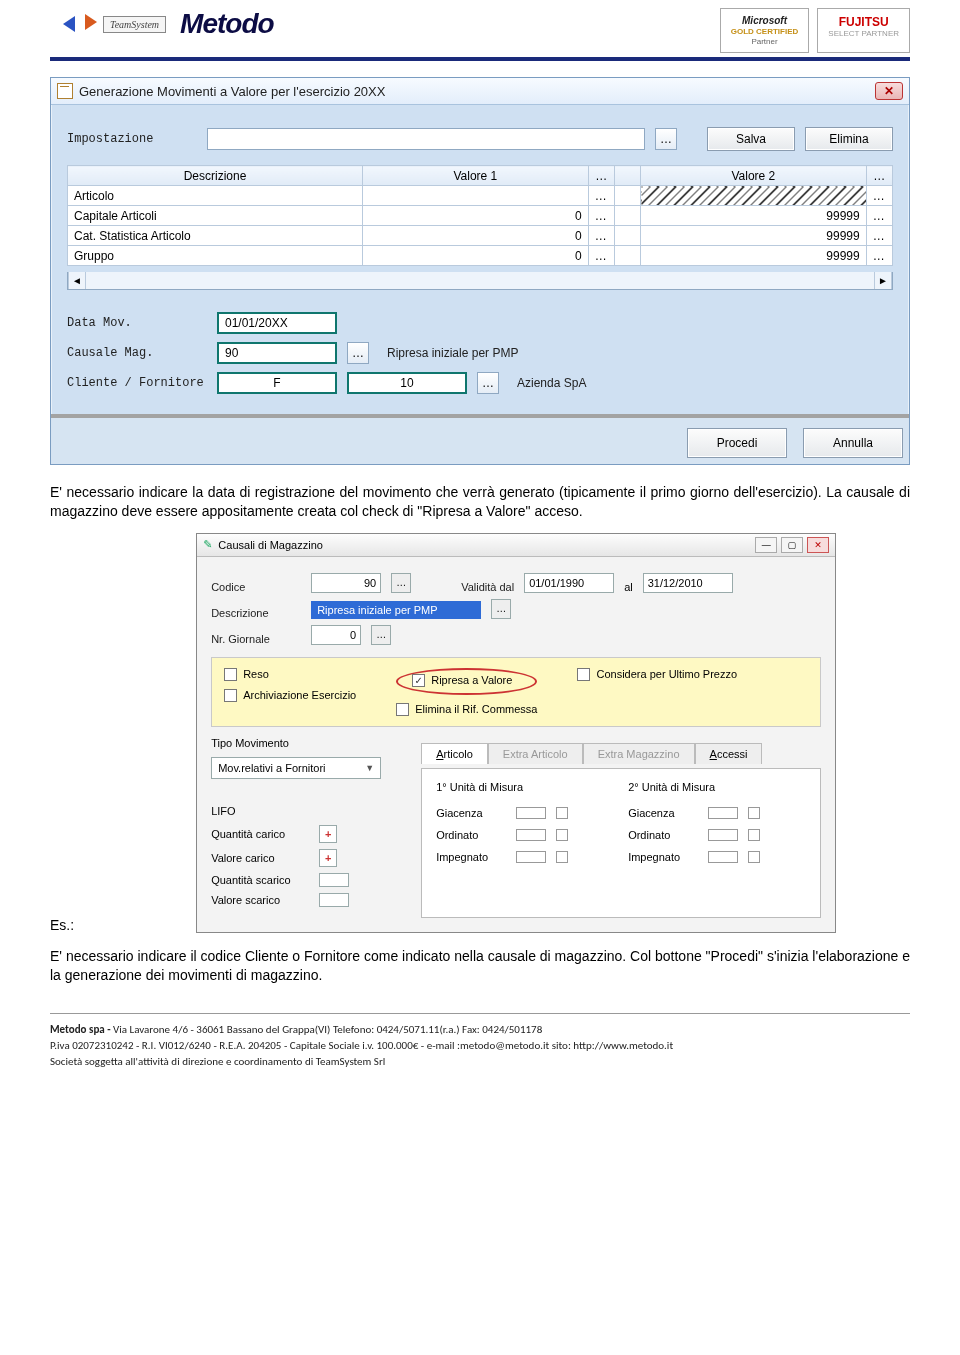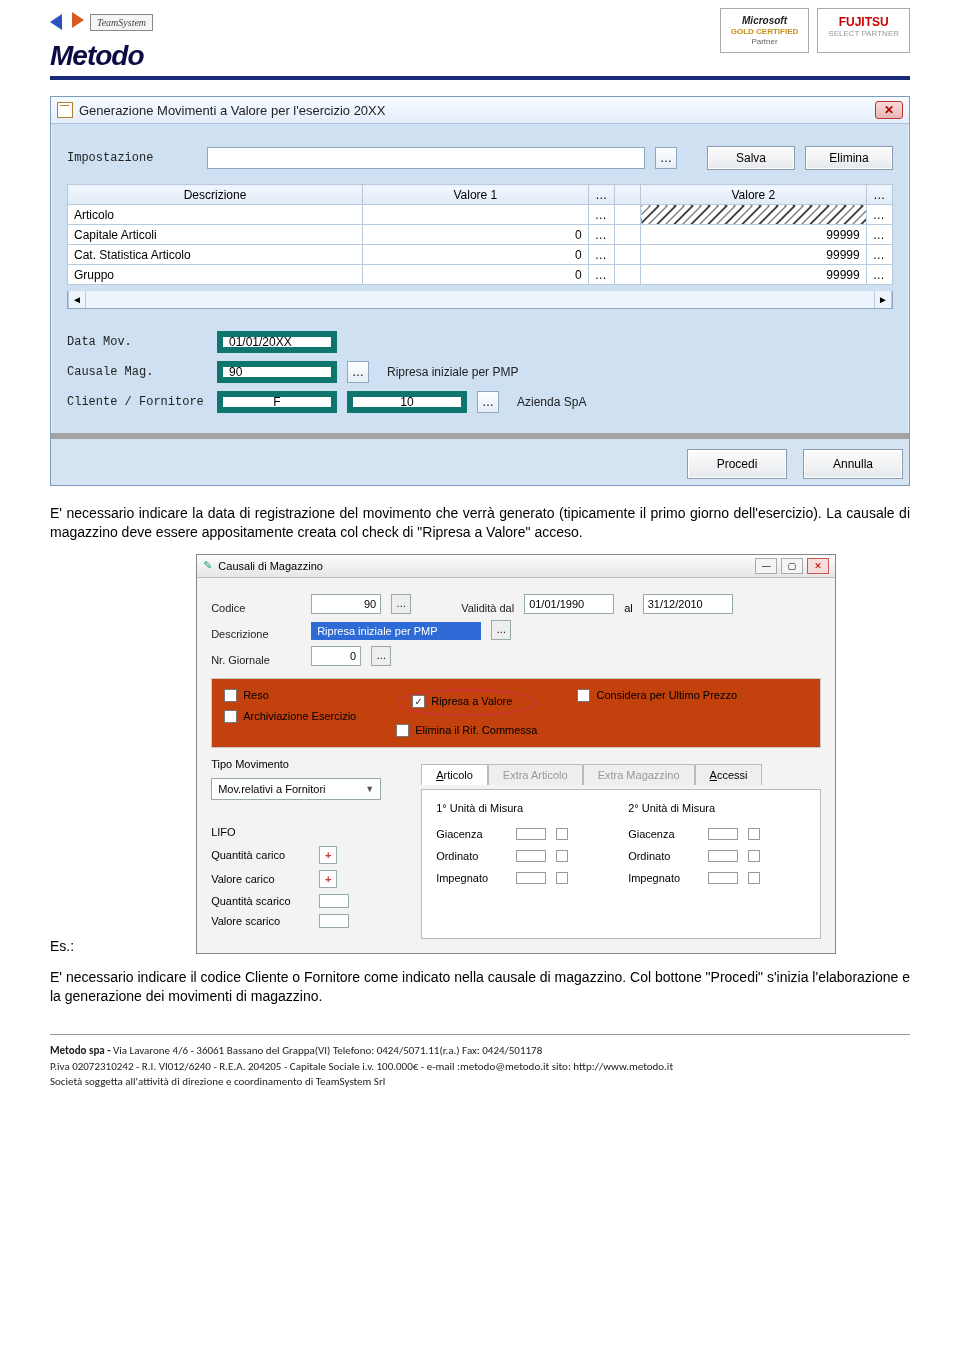--- a/index.html
+++ b/index.html
@@ -10,21 +10,21 @@
     font-size: 12px;
     color: #000;
   }
   .page { padding: 0 50px; }
 
   
   .top-header {
     display: flex; justify-content: space-between; align-items: flex-start;
     padding: 8px 0 4px 0;
   }
-  .logo-left { display:flex; flex-direction:column; gap:4px;}
+  .logo-left { display:flex; flex-direction:row; gap:14px;margin-left:13px;}
   .arrows-badge {
     display:flex; align-items:center; gap:6px;
   }
   .arrows { position:relative; width:34px; height:28px; }
   .arrow-left {
     position:absolute; left:0; top:6px;
     width:0;height:0;
     border-top:8px solid transparent;
     border-bottom:8px solid transparent;
     border-right:12px solid #2a53c2;
@@ -122,28 +122,28 @@
   }
   .scroll-strip {
     display:flex; border:1px solid #8fa8c2; border-top:none; background:#eef4fb;
     height:18px; align-items:center; justify-content:space-between; font-size:10px;
   }
   .scroll-strip .sq { width:18px;height:100%;display:flex;align-items:center;justify-content:center;border-left:1px solid #b9cadd;border-right:1px solid #b9cadd;}
 
   .form-sec { margin-top:22px;}
   .form-sec .row .lbl { width:140px;}
   .val-box {
-    border:6px solid #0f766e; background:#fff; height:22px; padding:0 6px;
+    border:2px solid #0f766e; background:#fff; height:22px; padding:0 6px;
     display:flex; align-items:center; font-size:12px; min-width:120px;
   }
   .readonly-text { font-size:12px; color:#222; margin-left:8px;}
 
   .button-row {
     display:flex; justify-content:flex-end; gap:16px;
-    padding:10px 6px 6px 6px; border-top:6px solid #a3a3a3;
+    padding:10px 6px 6px 6px; border-top:4px solid #a3a3a3;
     background:#d6e4f2;
   }
   .button-row .action-btn { min-width:100px; height:30px;}
 
   
   .para {
     font-family: Verdana, Tahoma, sans-serif;
     font-size:14px; line-height:1.35;
     margin: 12px 0; text-align: justify;
   }
@@ -173,21 +173,21 @@
     border:1px solid #9aa; background:#fff; height:20px; padding:0 4px;
     display:flex; align-items:center; font-size:11px;
   }
   .w2-mini { width:20px;height:20px;border:1px solid #9aa;background:#eee;display:flex;align-items:center;justify-content:center;font-size:10px;}
   .sel-desc {
     background:#2e6bd6; color:#fff; padding:2px 6px; height:18px; display:flex;align-items:center;
     min-width:170px; font-size:11px;
   }
 
   .cb-panel {
-    border:1px solid #c9c9c9; background:#c2410c; padding:10px 12px;
+    border:1px solid #c9c9c9; background:#fef9c3; padding:10px 12px;
     display:flex; gap:40px; margin:12px 0 10px 0;
   }
   .cb-col { display:flex; flex-direction:column; gap:8px; font-size:11px;}
   .cb { display:flex; align-items:center; gap:6px;}
   .box {
     width:13px;height:13px;border:1px solid #777;background:#fff;
     display:flex;align-items:center;justify-content:center;font-size:10px;color:#333;
   }
   .checked::after{content:"✓";font-size:10px;}
   .ellipse-ring {

